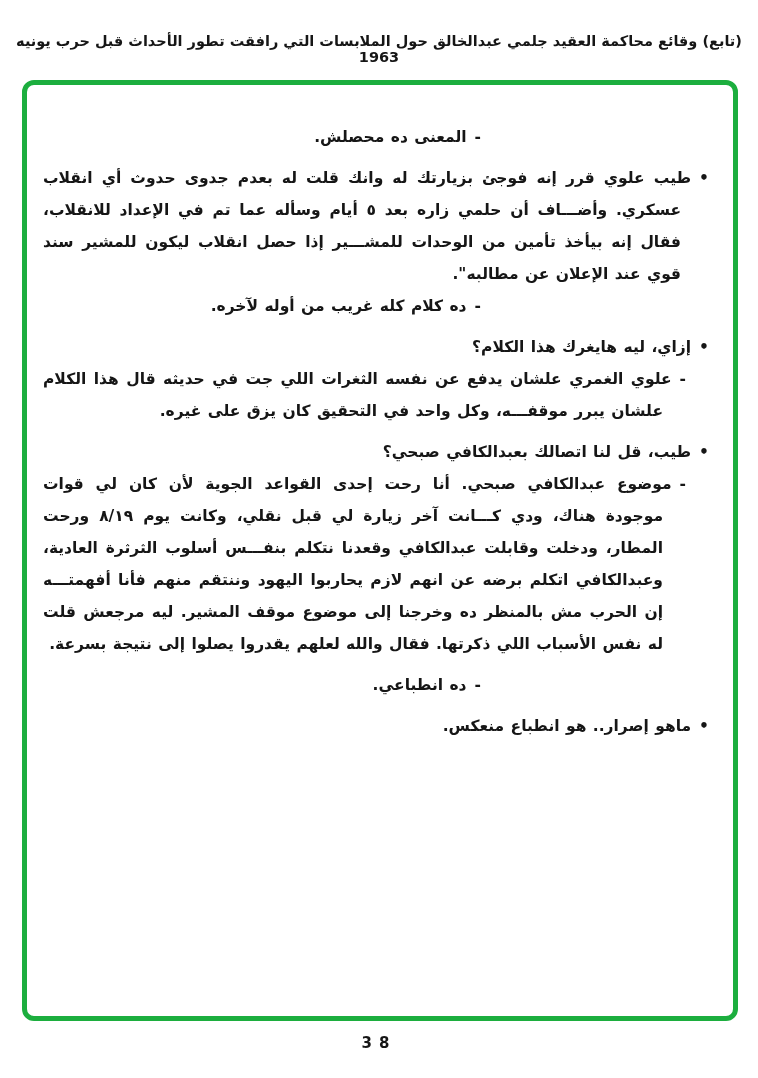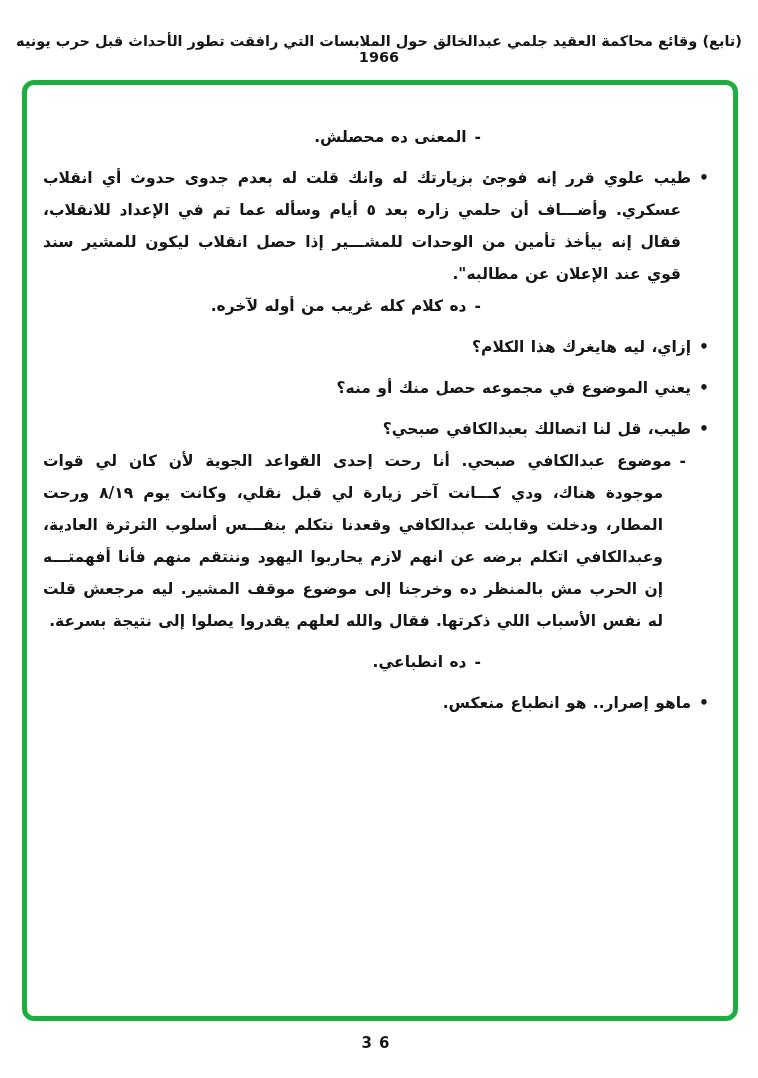--- a/index.html
+++ b/index.html
@@ -54,44 +54,44 @@
     position:absolute;top:1034px;left:0;width:100%;
     text-align:center;direction:rtl;
     font-size:15px;font-weight:bold;
     letter-spacing:7px;
   }
 </style>
 </head>
 <body>
 
 <div class="page">
-  <div class="header">(تابع) وقائع محاكمة العقيد جلمي عبدالخالق حول الملابسات التي رافقت تطور الأحداث قبل حرب يونيه 1966</div>
+  <div class="header">(تابع) وقائع محاكمة العقيد جلمي عبدالخالق حول الملابسات التي رافقت تطور الأحداث قبل حرب يونيه 1963</div>
 
   <div class="frame">
     <div class="content">
         <div class="group">
           <p class="item style-deep"><span class="marker">-</span>المعنى ده محصلش.</p>
         </div>
         <div class="group">
           <p class="item style-bullet"><span class="marker">•</span>طيب علوي قرر إنه فوجئ بزيارتك له وانك قلت له بعدم جدوى حدوث أي انقلاب عسكري. وأضـــاف أن حلمي زاره بعد ٥ أيام وسأله عما تم في الإعداد للانقلاب، فقال إنه بيأخذ تأمين من الوحدات للمشـــير إذا حصل انقلاب ليكون للمشير سند قوي عند الإعلان عن مطالبه".</p>
           <p class="item style-deep"><span class="marker">-</span>ده كلام كله غريب من أوله لآخره.</p>
         </div>
         <div class="group">
           <p class="item style-bullet"><span class="marker">•</span>إزاي، ليه هايغرك هذا الكلام؟</p>
+          <p class="item style-long"><span class="marker">-</span>علوي الغمري علشان يدفع عن نفسه الثغرات اللي جت في حديثه قال هذا الكلام علشان يبرر موقفـــه، وكل واحد في التحقيق كان يزق على غيره.</p>
         </div>
         <div class="group">
-          <p class="item style-bullet"><span class="marker">•</span>يعني الموضوع في مجموعه حصل منك أو منه؟</p>
         </div>
         <div class="group">
           <p class="item style-bullet"><span class="marker">•</span>طيب، قل لنا اتصالك بعبدالكافي صبحي؟</p>
           <p class="item style-long"><span class="marker">-</span>موضوع عبدالكافي صبحي. أنا رحت إحدى القواعد الجوية لأن كان لي قوات موجودة هناك، ودي كـــانت آخر زيارة لي قبل نقلي، وكانت يوم ٨/١٩ ورحت المطار، ودخلت وقابلت عبدالكافي وقعدنا نتكلم بنفـــس أسلوب الثرثرة العادية، وعبدالكافي اتكلم برضه عن انهم لازم يحاربوا اليهود وننتقم منهم فأنا أفهمتـــه إن الحرب مش بالمنظر ده وخرجنا إلى موضوع موقف المشير. ليه مرجعش قلت له نفس الأسباب اللي ذكرتها. فقال والله لعلهم يقدروا يصلوا إلى نتيجة بسرعة.</p>
         </div>
         <div class="group">
           <p class="item style-deep"><span class="marker">-</span>ده انطباعي.</p>
         </div>
         <div class="group">
           <p class="item style-bullet"><span class="marker">•</span>ماهو إصرار.. هو انطباع منعكس.</p>
         </div>
       </div>
   </div>
 
-  <div class="page-number">36</div>
+  <div class="page-number">38</div>
 </div>
 
 </body></html>

